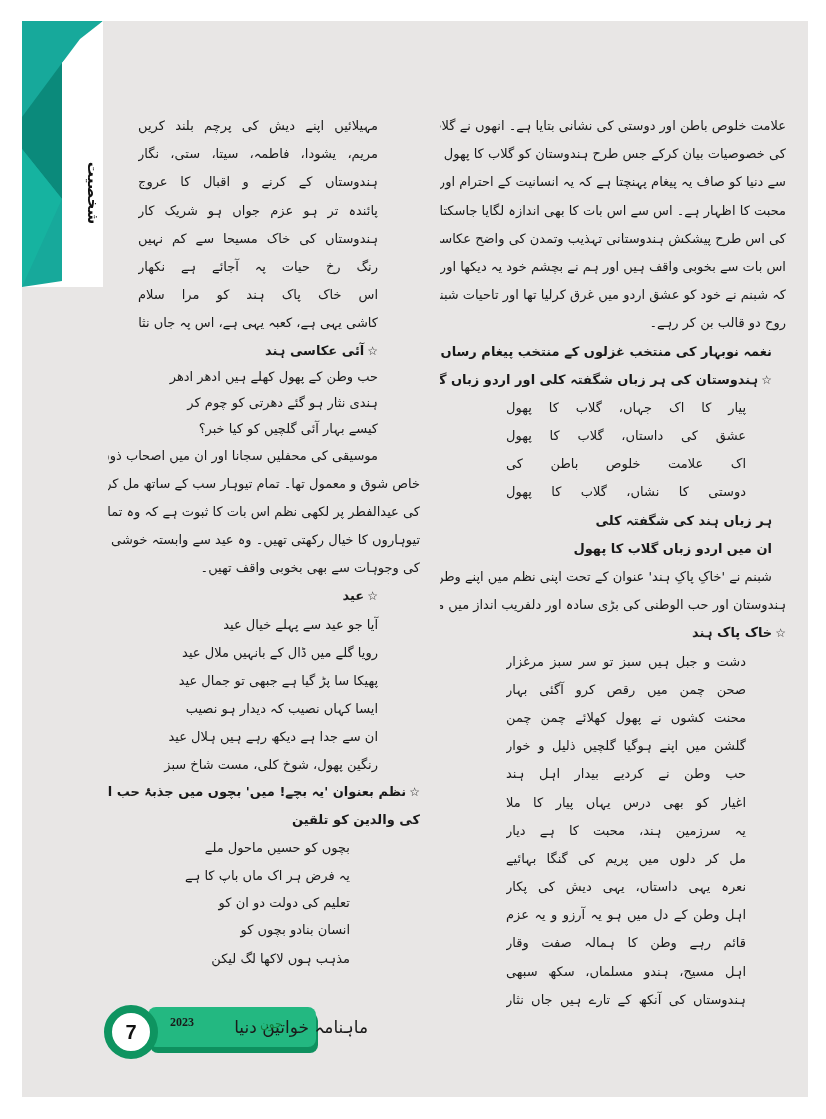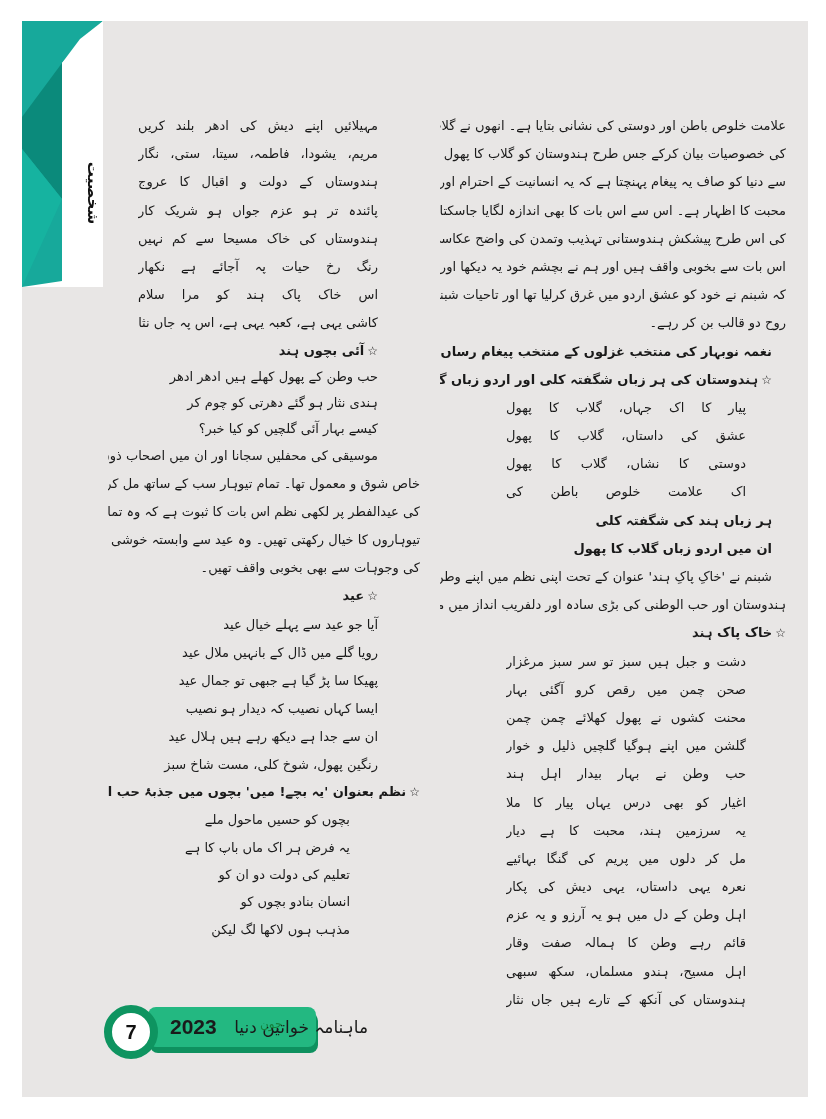--- a/index.html
+++ b/index.html
@@ -25,22 +25,22 @@
   .line.gap-sm { height: 26px; line-height: 26px; }
   .star { color: #222; font-size: 12px; margin-left: 3px; }
   .footer { position: absolute; left: 104px; top: 1003px; }
   .footer-bar { position: absolute; left: 44px; top: 4px; width: 168px; height: 40px;
                 background: #23b881; border-radius: 8px;
                 box-shadow: 2px 6px 0 #0e915f; }
   .footer-circle { position: absolute; left: 0; top: 2px; width: 54px; height: 54px;
                    border-radius: 50%; background: #ffffff; border: 8px solid #0e9460;
                    box-sizing: border-box; display: flex; align-items: center; justify-content: center;
                    font-family: "Liberation Sans", sans-serif; font-weight: bold; font-size: 20px; color: #111; }
-  .footer-year { position: absolute; left: 66px; top: 12px; font-family: Liberation Sans, sans-serif;
-                 font-weight: bold; font-size: 21px; color: #1a1a1a; }
+  .footer-year { position: absolute; left: 66px; top: 12px; font-family: Liberation Serif, serif;
+                 font-weight: bold; font-size: 12px; color: #1a1a1a; }
   .footer-month { position: absolute; left: 125px; top: 14px; font-size: 12px; color: #15803d; direction: rtl; margin-left: 31px; }
   .footer-mag { position: absolute; left: 164px; top: 14px; width: 100px; font-size: 17px; color: #1a1a1a;
                 direction: rtl; text-align: right; white-space: nowrap; }
 </style>
 </head>
 <body>
 
 <div class="page"></div>
 
 <div class="side-panel">
@@ -62,57 +62,57 @@
     <div class="line para">کی اس طرح پیشکش ہندوستانی تہذیب وتمدن کی واضح عکاسی ہے۔ ہم خود</div>
     <div class="line para">اس بات سے بخوبی واقف ہیں اور ہم نے بچشم خود یہ دیکھا اور محسوس کیا ہے</div>
     <div class="line para">کہ شبنم نے خود کو عشق اردو میں غرق کرلیا تھا اور تاحیات شبنم اور اردو ایک</div>
     <div class="line">روح دو قالب بن کر رہے۔</div>
   </div>
   <div class="line bold" style="padding-right:14px">نغمہ نوبہار کی منتخب غزلوں کے منتخب پیغام رساں اشعار</div>
   <div class="line bold" style="padding-right:14px"><span class="star">☆</span><span>ہندوستان کی ہر زباں شگفتہ کلی اور اردو زباں گلاب کا پھول</span></div>
   <div class="right-poem">
     <div class="line">پیار کا اک جہاں، گلاب کا پھول</div>
     <div class="line">عشق کی داستاں، گلاب کا پھول</div>
+    <div class="line">اک علامت خلوص باطن کی</div>
     <div class="line">دوستی کا نشاں، گلاب کا پھول</div>
-    <div class="line">اک علامت خلوص باطن کی</div>
   </div>
   <div class="line bold" style="padding-right:14px">ہر زباں ہند کی شگفتہ کلی</div>
   <div class="line bold" style="padding-right:14px">ان میں اردو زباں گلاب کا پھول</div>
   <div class="line" style="padding-right:14px">شبنم نے 'خاکِ پاکِ ہند' عنوان کے تحت اپنی نظم میں اپنے وطن</div>
   <div class="line">ہندوستان اور حب الوطنی کی بڑی سادہ اور دلفریب انداز میں منظر کشی کی ہے</div>
   <div class="line bold"><span class="star">☆</span><span>خاک پاک ہند</span></div>
   <div class="right-poem">
     <div class="line">دشت و جبل ہیں سبز تو سر سبز مرغزار</div>
     <div class="line">صحن چمن میں رقص کرو آگئی بہار</div>
     <div class="line">محنت کشوں نے پھول کھلائے چمن چمن</div>
     <div class="line">گلشن میں اپنے ہوگیا گلچیں ذلیل و خوار</div>
-    <div class="line">حب وطن نے بہار بیدار اہل ہند</div>
+    <div class="line">حب وطن نے کردیے بیدار اہل ہند</div>
     <div class="line">اغیار کو بھی درس یہاں پیار کا ملا</div>
     <div class="line">یہ سرزمین ہند، محبت کا ہے دیار</div>
     <div class="line">مل کر دلوں میں پریم کی گنگا بہائیے</div>
     <div class="line">نعرہ یہی داستاں، یہی دیش کی پکار</div>
     <div class="line">اہل وطن کے دل میں ہو یہ آرزو و یہ عزم</div>
     <div class="line">قائم رہے وطن کا ہمالہ صفت وقار</div>
     <div class="line">اہل مسیح، ہندو مسلماں، سکھ سبھی</div>
     <div class="line">ہندوستاں کی آنکھ کے تارے ہیں جاں نثار</div>
   </div>
 </div>
 
 <div class="col col-left">
   <div class="right-poem">
-    <div class="line" style="width:240px;padding-right:42px">مہیلائیں اپنے دیش کی ادھر بلند کریں</div>
+    <div class="line" style="width:240px;padding-right:42px">مہیلائیں اپنے دیش کی پرچم بلند کریں</div>
     <div class="line" style="width:240px;padding-right:42px">مریم، یشودا، فاطمہ، سیتا، ستی، نگار</div>
-    <div class="line" style="width:240px;padding-right:42px">ہندوستاں کے دولت و اقبال کا عروج</div>
+    <div class="line" style="width:240px;padding-right:42px">ہندوستاں کے کرنے و اقبال کا عروج</div>
     <div class="line" style="width:240px;padding-right:42px">پائندہ تر ہو عزم جواں ہو شریک کار</div>
     <div class="line" style="width:240px;padding-right:42px">ہندوستاں کی خاک مسیحا سے کم نہیں</div>
     <div class="line" style="width:240px;padding-right:42px">رنگ رخ حیات پہ آجائے ہے نکھار</div>
     <div class="line" style="width:240px;padding-right:42px">اس خاک پاک ہند کو مرا سلام</div>
     <div class="line" style="width:240px;padding-right:42px">کاشی یہی ہے، کعبہ یہی ہے، اس پہ جاں نثار</div>
   </div>
-  <div class="line bold gap-sm" style="padding-right:42px"><span class="star">☆</span><span>آئی بچوں ہند</span></div>
+  <div class="line bold gap-sm" style="padding-right:42px"><span class="star">☆</span><span>آئی عکاسی ہند</span></div>
   <div>
     <div class="line gap-sm" style="padding-right:42px">حب وطن کے پھول کھلے ہیں ادھر ادھر</div>
     <div class="line gap-sm" style="padding-right:42px">ہندی نثار ہو گئے دھرتی کو چوم کر</div>
     <div class="line gap-sm" style="padding-right:42px">کیسے بہار آئی گلچیں کو کیا خبر؟</div>
   </div>
   <div>
     <div class="line para" style="padding-right:42px">موسیقی کی محفلیں سجانا اور ان میں اصحاب ذوق کو مدعو کرنا شبنم کا</div>
     <div class="line para">خاص شوق و معمول تھا۔ تمام تیوہار سب کے ساتھ مل کر مناتی تھیں۔ ان</div>
     <div class="line para">کی عیدالفطر پر لکھی نظم اس بات کا ثبوت ہے کہ وہ تمام مذاہب کے</div>
     <div class="line para">تیوہاروں کا خیال رکھتی تھیں۔ وہ عید سے وابستہ خوشی و جمال عید پھیکا پڑنے</div>
@@ -121,20 +121,21 @@
   <div class="line bold" style="padding-right:42px"><span class="star">☆</span><span>عید</span></div>
   <div>
     <div class="line" style="padding-right:42px">آیا جو عید سے پہلے خیال عید</div>
     <div class="line" style="padding-right:42px">رویا گلے میں ڈال کے بانہیں ملال عید</div>
     <div class="line" style="padding-right:42px">پھیکا سا پڑ گیا ہے جبھی تو جمال عید</div>
     <div class="line" style="padding-right:42px">ایسا کہاں نصیب کہ دیدار ہو نصیب</div>
     <div class="line" style="padding-right:42px">ان سے جدا ہے دیکھ رہے ہیں ہلال عید</div>
     <div class="line gap-sm" style="padding-right:42px">رنگین پھول، شوخ کلی، مست شاخ سبز</div>
   </div>
   <div class="line bold para"><span class="star">☆</span><span>نظم بعنوان 'یہ بچے! میں' بچوں میں جذبۂ حب الوطنی پیدا کرنے</span></div>
+  <div class="line bold">کی والدین کو تلقین</div>
   <div>
     <div class="line" style="padding-right:70px">بچوں کو حسیں ماحول ملے</div>
     <div class="line" style="padding-right:70px">یہ فرض ہر اک ماں باپ کا ہے</div>
     <div class="line gap-sm" style="padding-right:70px">تعلیم کی دولت دو ان کو</div>
     <div class="line" style="padding-right:70px">انسان بنادو بچوں کو</div>
     <div class="line" style="padding-right:70px">مذہب ہوں لاکھا لگ لیکن</div>
   </div>
 </div>
 
 <div class="footer">

